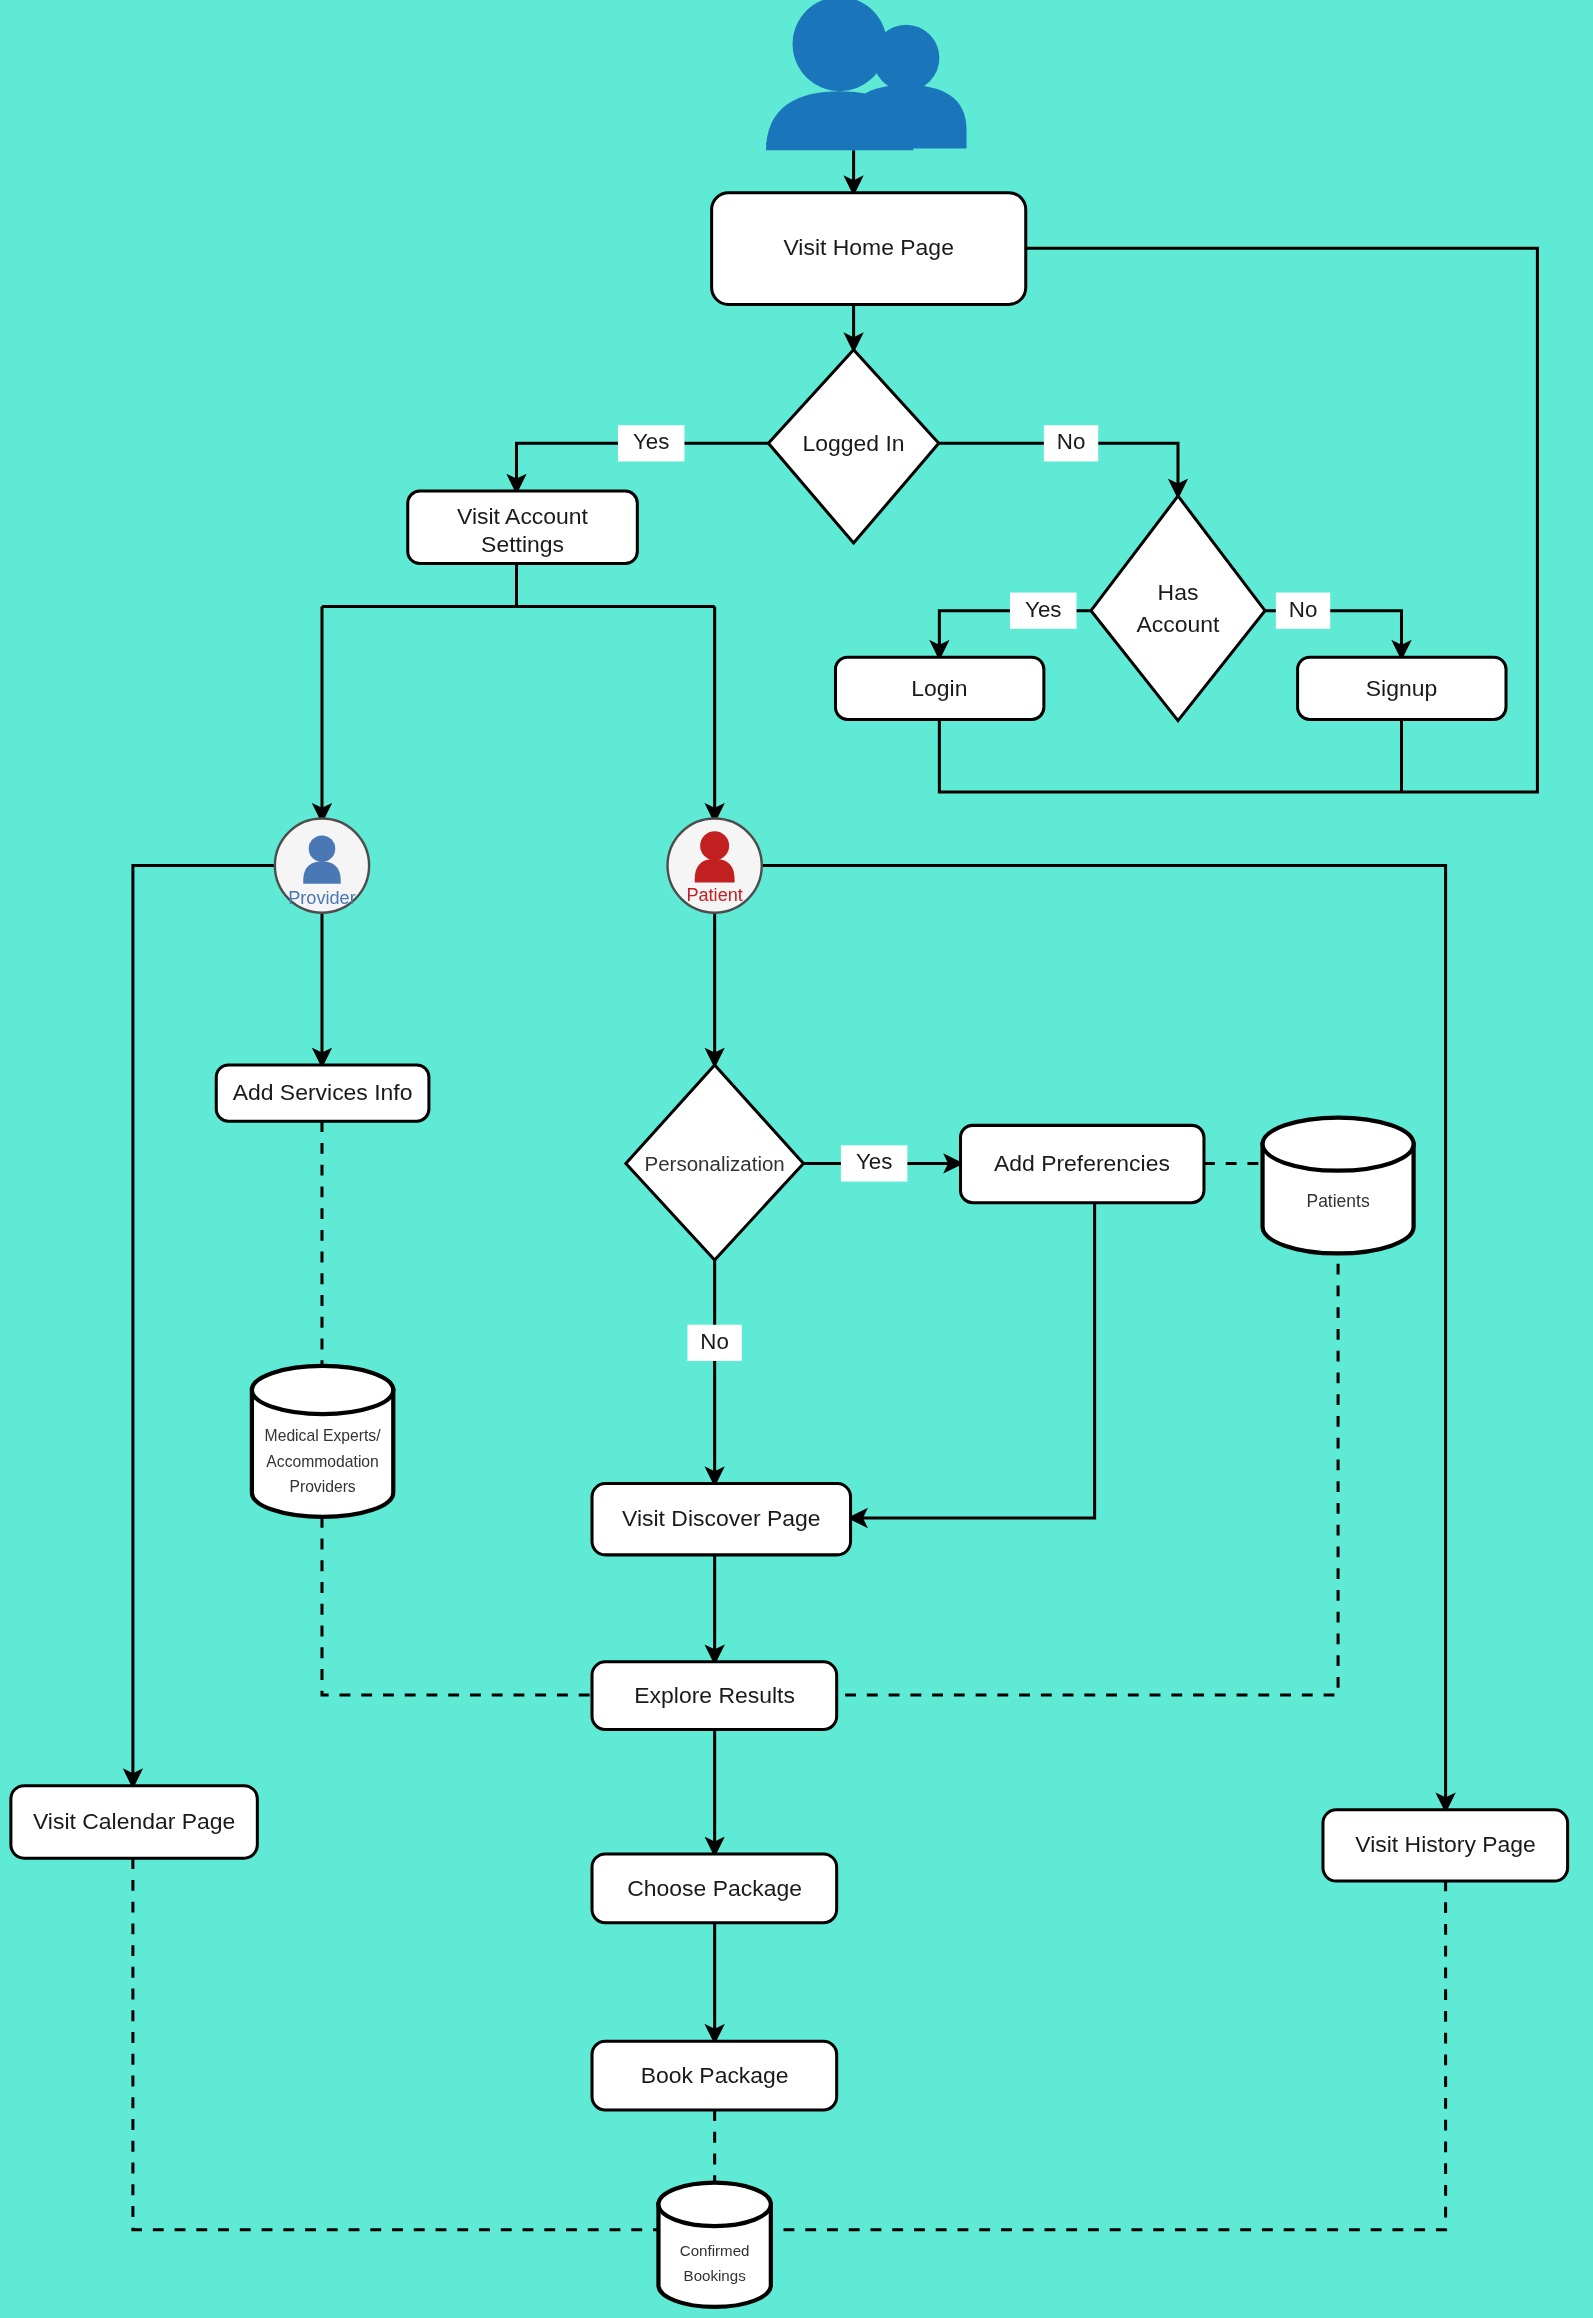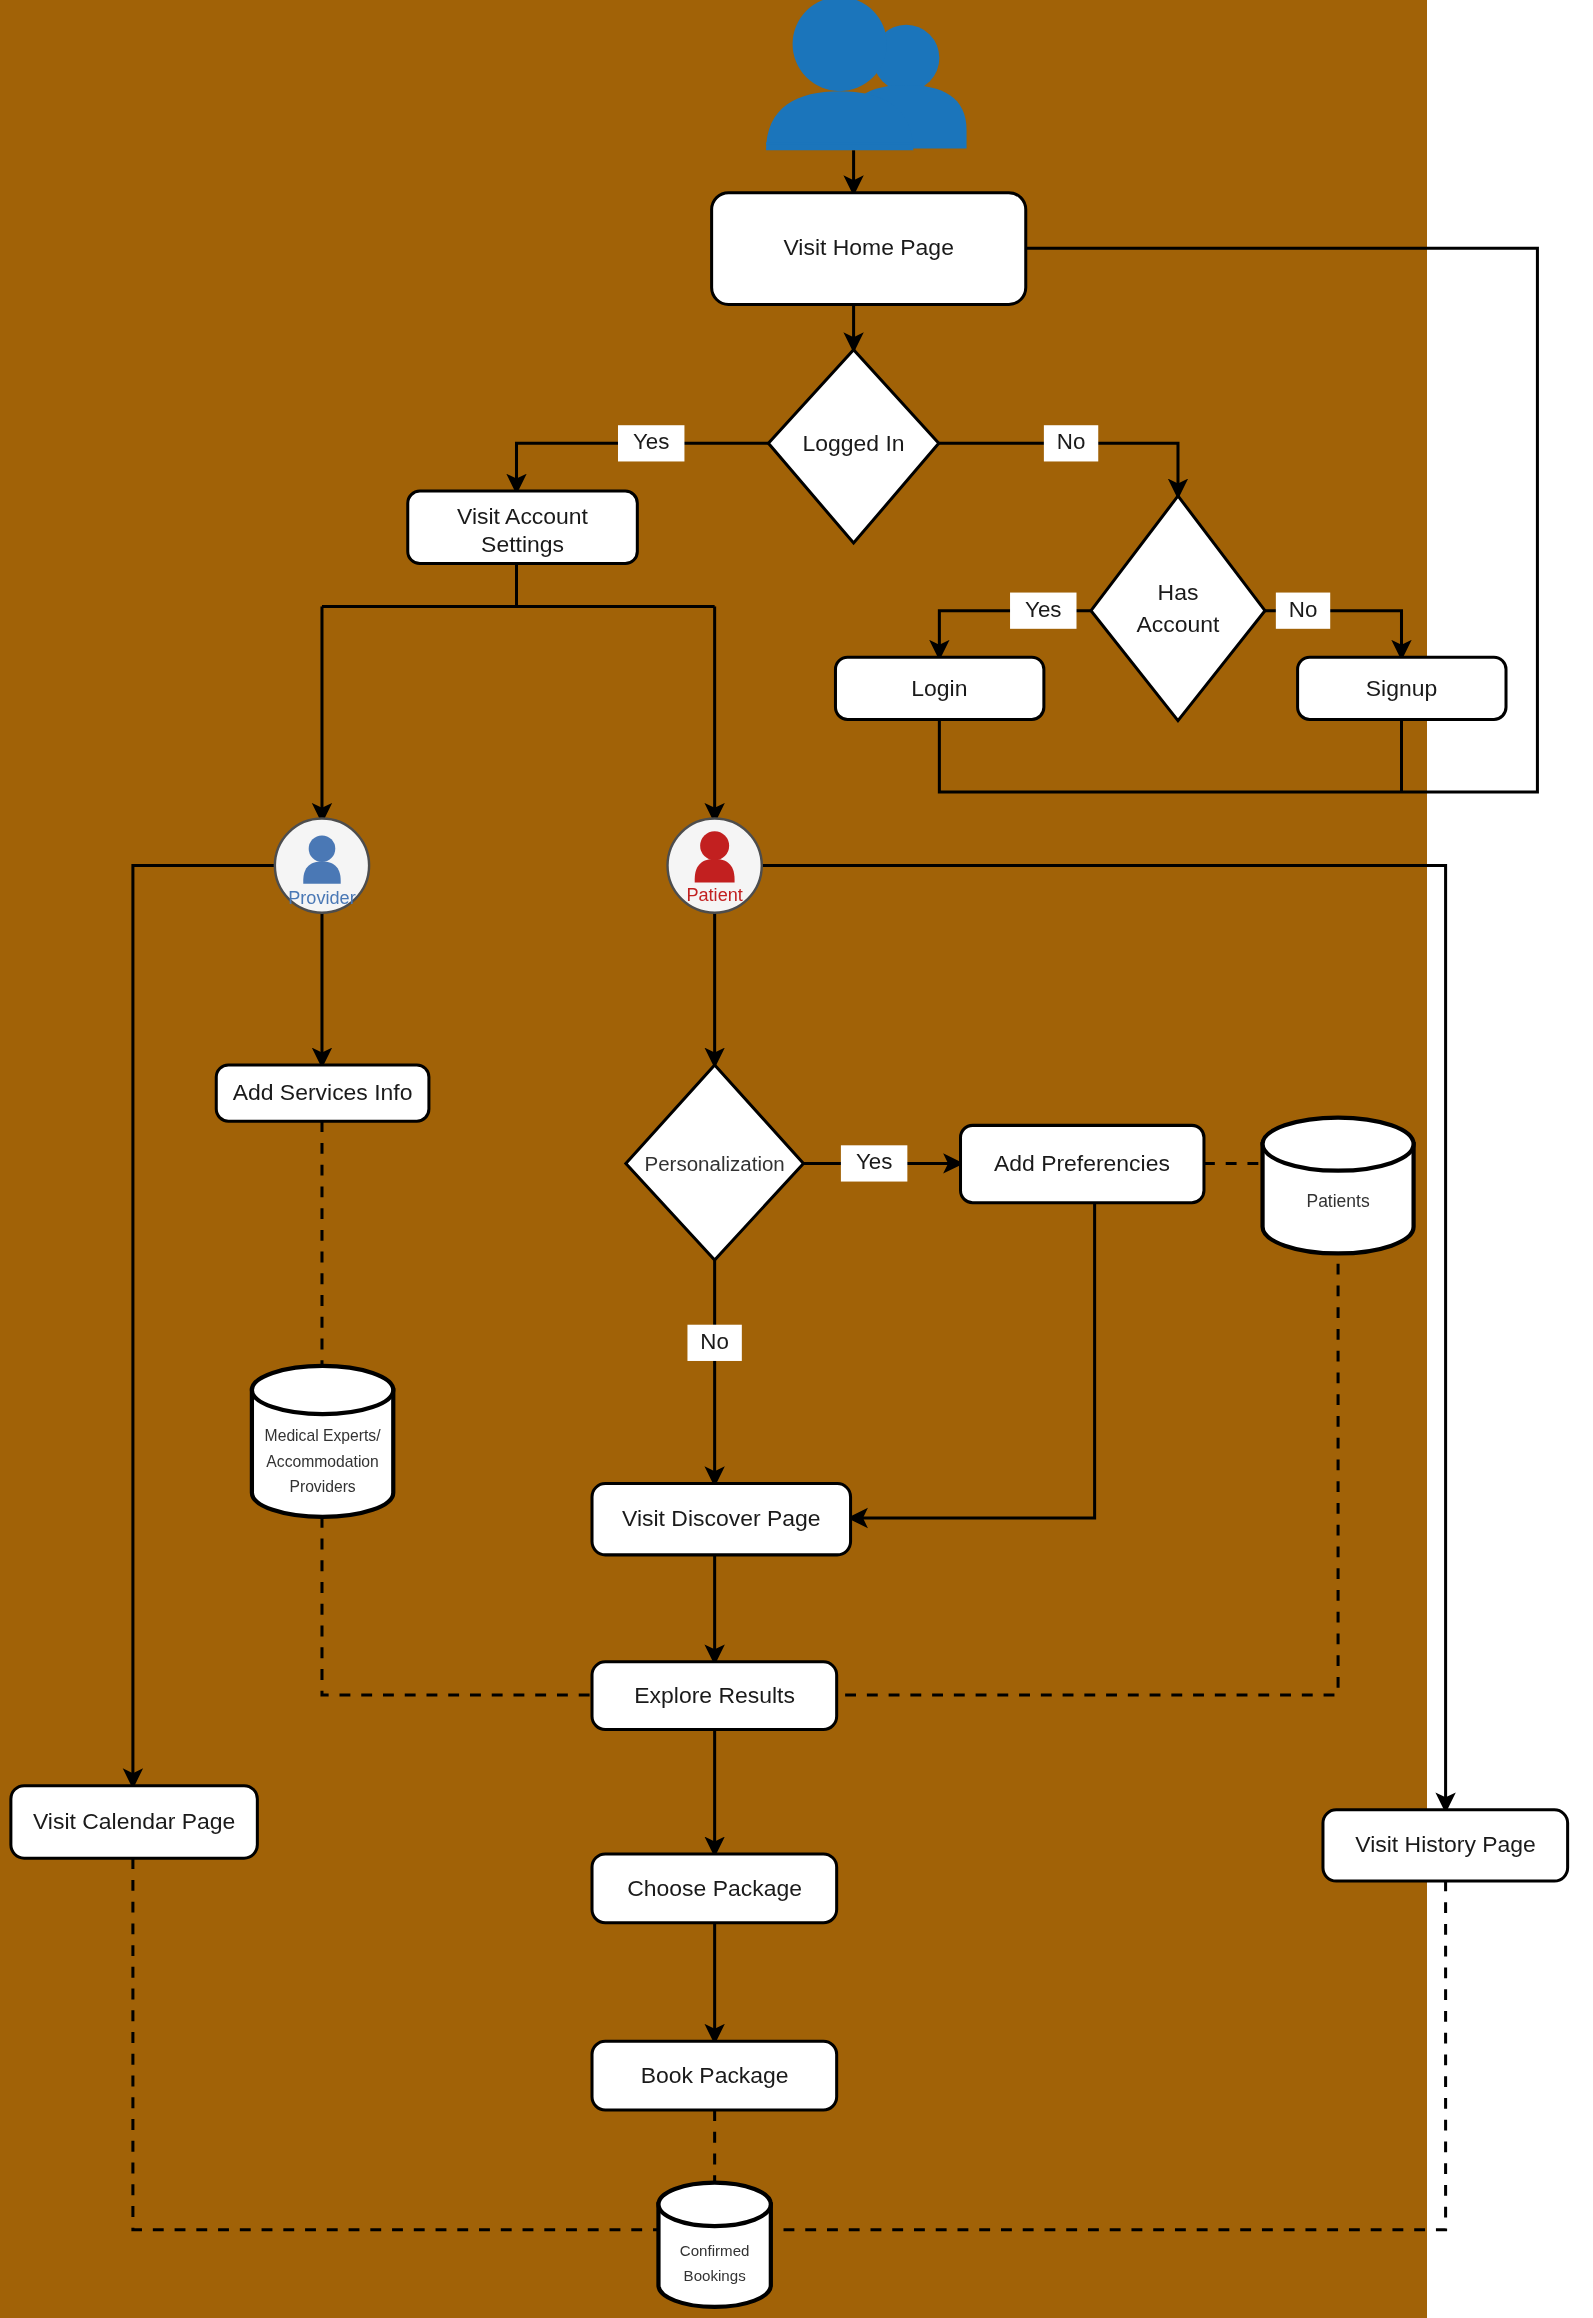--- a/index.html
+++ b/index.html
@@ -4,24 +4,24 @@
 <style>
   html, body {
     margin: 0;
     padding: 0;
     background: #ffffff;
   }
   body {
     font-family: "Liberation Sans", sans-serif;
   }
   #flowchart-root {
-    width: 1427px;
+    width: 1593px;
     height: 2319px;
     position: relative;
-    background: #a16207;
+    background: #5eead4;
   }
   svg.diagram {
     display: block;
     width: 1593px;
     height: 2319px;
   }
   .node-shape {
     fill: #ffffff;
     stroke: #000000;
     stroke-width: 5;

